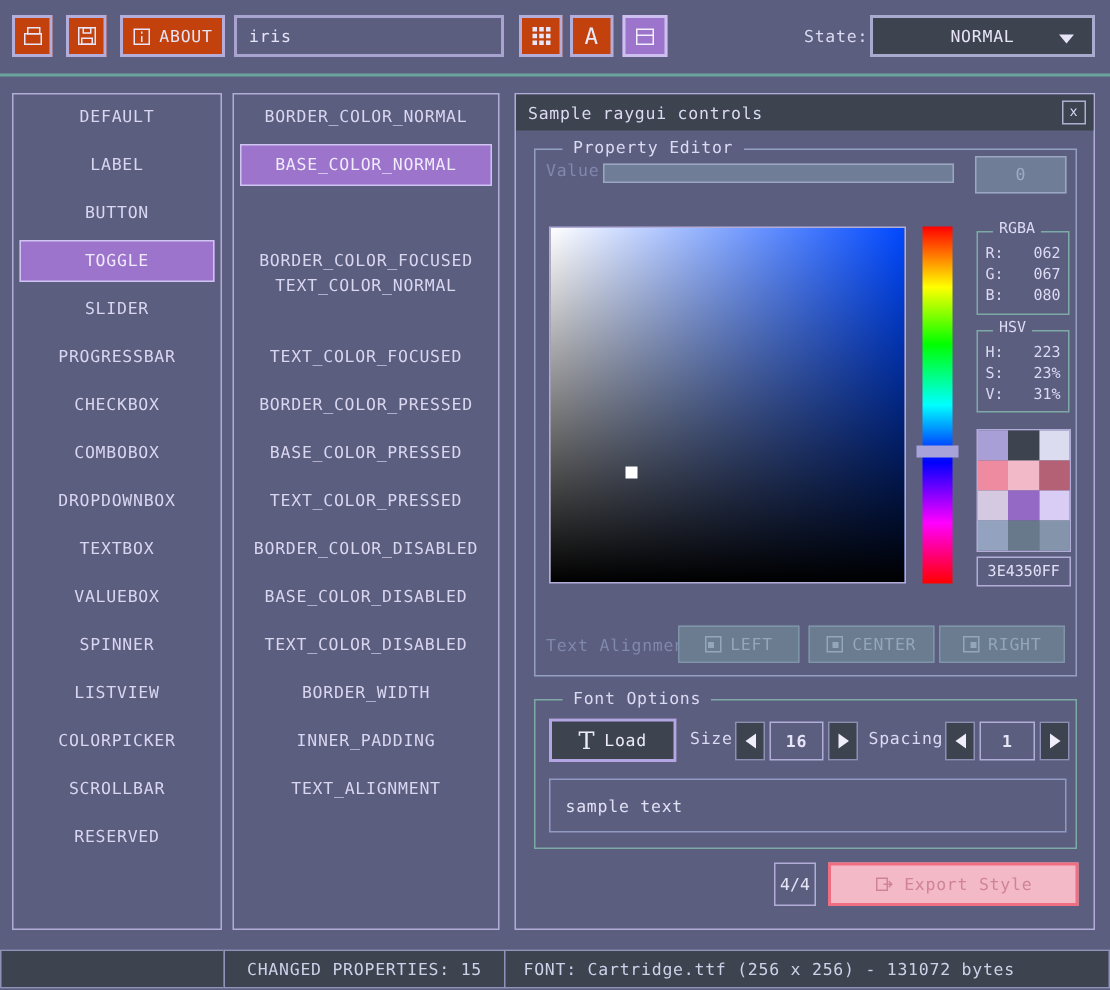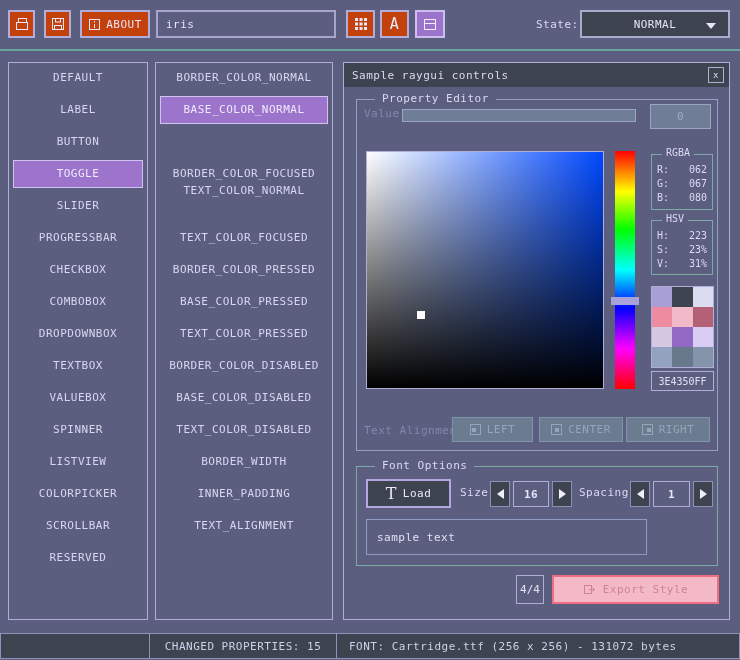--- a/index.html
+++ b/index.html
@@ -154,21 +154,21 @@
   .spin-btn .tri-r { width:0; height:0; border-top:5px solid transparent;
     border-bottom:5px solid transparent; border-left:7px solid #f0eefa; }
   .spin-val {
     position:absolute; top:418px; height:26px; border:1px solid #b2acd8;
     display:flex; align-items:center; justify-content:center; color:#e6e4f6;font-weight:bold;
   }
   #size-dec { left:146px; } #size-val { left:169px; width:36px; } #size-inc { left:208px; }
   #sp-dec { left:286px; }  #sp-val { left:309px; width:37px; }  #sp-inc { left:349px; }
 
   #sample-textbox {
-    left:22px; top:456px; width:281px; height:36px; border:1px solid #8f9ac2;
+    left:22px; top:456px; width:345px; height:36px; border:1px solid #8f9ac2;
     display:flex; align-items:center; padding-left:10px; color:#e2e0f4;
   }
 
   #table-btn {
     left:12px; top:512px; width:158px; height:29px; background:#3e4350;
     border:1px solid #a7a7cf; display:flex; align-items:center; justify-content:center;
     color:#e6e4f6;
   }
   #pages-box {
     left:172px; top:512px; width:28px; height:29px; border:1px solid #b2acd8;

